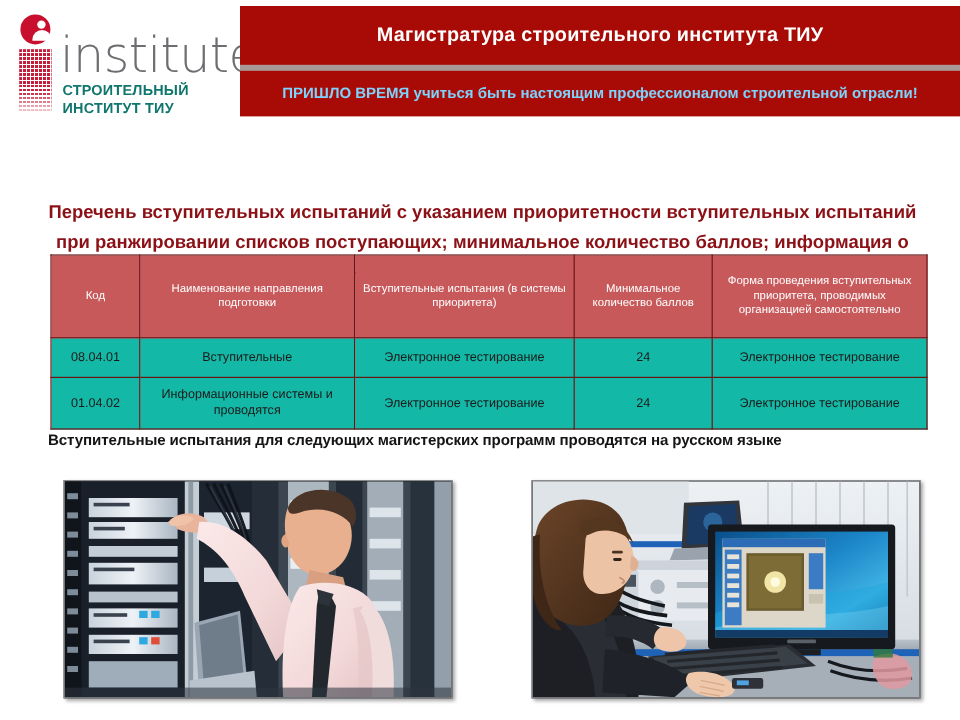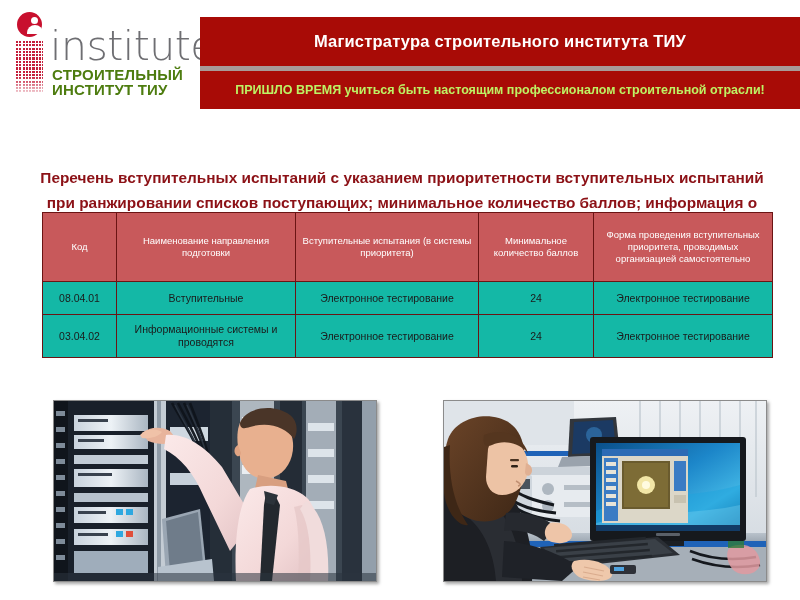--- a/index.html
+++ b/index.html
@@ -38,39 +38,39 @@
     content:"";position:absolute;left:0;bottom:0;width:100%;height:16px;
     background:linear-gradient(to bottom, rgba(255,255,255,0), rgba(255,255,255,0.75));
   }
   .logo-word{
     position:absolute;left:42px;top:14px;
     font-size:41px;line-height:41px;color:#6e6e72;letter-spacing:-0.5px;
     font-family:"DejaVu Sans", sans-serif;font-weight:300;
   }
   .logo-sub{
     position:absolute;left:44px;top:56px;
-    font-size:15px;line-height:14.5px;font-weight:bold;color:#4d7c0f;
+    font-size:12px;line-height:14.5px;font-weight:bold;color:#0f766e;
     letter-spacing:0.2px;
   }
 
   
-  .banner{position:absolute;left:200px;top:5px;width:600px;height:92px;background:#a80b06;margin-top:12px;}
+  .banner{position:absolute;left:200px;top:5px;width:600px;height:92px;background:#a80b06;}
   .banner-title{
     position:absolute;left:0;top:0;width:100%;height:48px;
     display:flex;align-items:center;justify-content:center;
     color:#ffffff;font-size:16.5px;font-weight:bold;letter-spacing:0.2px;
   }
   .banner-divider{
     position:absolute;left:0;top:49px;width:100%;height:5px;
     background:#a89a98;
   }
   .banner-sub{
     position:absolute;left:0;top:54px;width:100%;height:38px;
     display:flex;align-items:center;justify-content:center;
-    color:#bef264;font-size:12.5px;font-weight:bold;
+    color:#7dd3fc;font-size:12.5px;font-weight:bold;
   }
 
   
   .intro{
     position:absolute;left:28px;top:120px;width:748px;
     text-align:center;color:#8c1116;font-size:15.4px;font-weight:bold;
     line-height:25px;
     margin-top:45px;
   }
 
@@ -164,29 +164,30 @@
     </thead>
     <tbody>
       <tr class="r1">
         <td>08.04.01</td>
         <td>Вступительные</td>
         <td>Электронное тестирование</td>
         <td>24</td>
         <td>Электронное тестирование</td>
       </tr>
       <tr class="r2">
-        <td>03.04.02</td>
+        <td>01.04.02</td>
         <td>Информационные системы и проводятся</td>
         <td>Электронное тестирование</td>
         <td>24</td>
         <td>Электронное тестирование</td>
       </tr>
     </tbody>
   </table>
 
+  <div class="caption">Вступительные испытания для следующих магистерских программ проводятся на русском языке</div>
 
   <div class="photo photo-left">
     <svg class="ph-svg" viewBox="0 0 322 180" preserveAspectRatio="none">
       <defs>
         <linearGradient id="bgRack" x1="0" y1="0" x2="0" y2="1">
           <stop offset="0" stop-color="#2a3240"></stop>
             <stop offset="1" stop-color="#151a22"></stop>
         </linearGradient>
         <linearGradient id="metal" x1="0" y1="0" x2="1" y2="0">
           <stop offset="0" stop-color="#c9d3dd"></stop>

